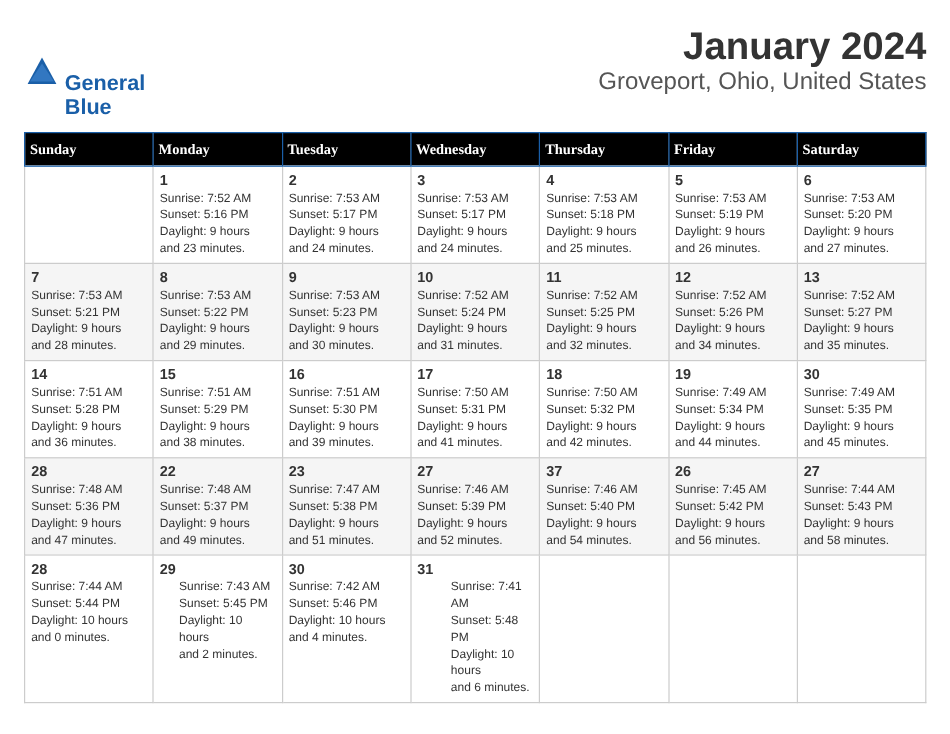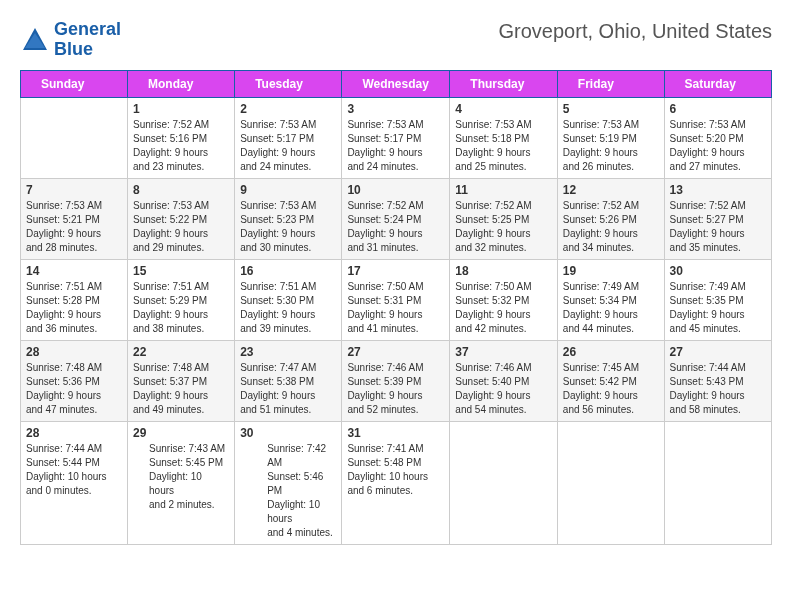--- a/index.html
+++ b/index.html
@@ -18,20 +18,21 @@
     }
     .logo {
       display: flex;
       align-items: center;
     }
     .logo-text {
       font-size: 18px;
       font-weight: bold;
       color: #333;
       line-height: 1.1;
+      margin-top: 40px;
     }
     .logo-text span {
       color: #1a5fa8;
     }
     .logo-icon {
       width: 30px;
       height: 30px;
       margin-right: 4px;
     }
     .title-block {
@@ -45,27 +46,28 @@
     .location {
       font-size: 20px;
       color: #555;
     }
     .calendar {
       width: 100%;
       border-collapse: collapse;
       font-size: 11px;
     }
     .calendar th {
-      background: #d946ef;
+      background: #000000;
       color: #fff;
-      padding: 6px 20px;
+      padding: 6px 4px;
       text-align: left;
       font-size: 12px;
       font-weight: bold;
       border: 1px solid #1a5fa8;
+      font-family: Liberation Serif, serif;
     }
     .calendar td {
       border: 1px solid #ccc;
       vertical-align: top;
       padding: 4px 5px;
       width: 108px;
       min-height: 90px;
     }
     .calendar tr:nth-child(even) td {
       background: #f5f5f5;
@@ -97,20 +99,21 @@
     <svg class="logo-icon" viewBox="0 0 30 30">
       <polygon points="15,3 27,25 3,25" fill="#1a5fa8"></polygon>
       <polygon points="15,8 25,23 5,23" fill="#4a90d9" opacity="0.5"></polygon>
     </svg>
     <div class="logo-text">
       <div><span>General</span></div>
       <div><span>Blue</span></div>
     </div>
   </div>
   <div class="title-block">
+    <div class="month-title">January 2024</div>
     <div class="location">Groveport, Ohio, United States</div>
   </div>
 </div>
 
 <table class="calendar">
   <thead>
     <tr>
     <th>Sunday</th>
         <th>Monday</th>
         <th>Tuesday</th>
@@ -329,28 +332,28 @@
         </td>
         <td>
           <span class="day-num">29</span>
           <div class="cell-info" style="white-space: pre-line; margin-left: 16px;">Sunrise: 7:43 AM
 Sunset: 5:45 PM
 Daylight: 10 hours
 and 2 minutes.</div>
         </td>
         <td>
           <span class="day-num">30</span>
-          <div class="cell-info" style="white-space: pre-line; margin-left: 27px;">Sunrise: 7:42 AM
+          <div class="cell-info" style="white-space: pre-line;">Sunrise: 7:42 AM
 Sunset: 5:46 PM
 Daylight: 10 hours
 and 4 minutes.</div>
         </td>
         <td>
           <span class="day-num">31</span>
-          <div class="cell-info" style="white-space: pre-line;">Sunrise: 7:41 AM
+          <div class="cell-info" style="white-space: pre-line; margin-left: 28px;">Sunrise: 7:41 AM
 Sunset: 5:48 PM
 Daylight: 10 hours
 and 6 minutes.</div>
         </td>
         <td class="empty-cell"></td>
         <td class="empty-cell"></td>
         <td class="empty-cell"></td>
       </tr>
     </tbody>
 </table>

